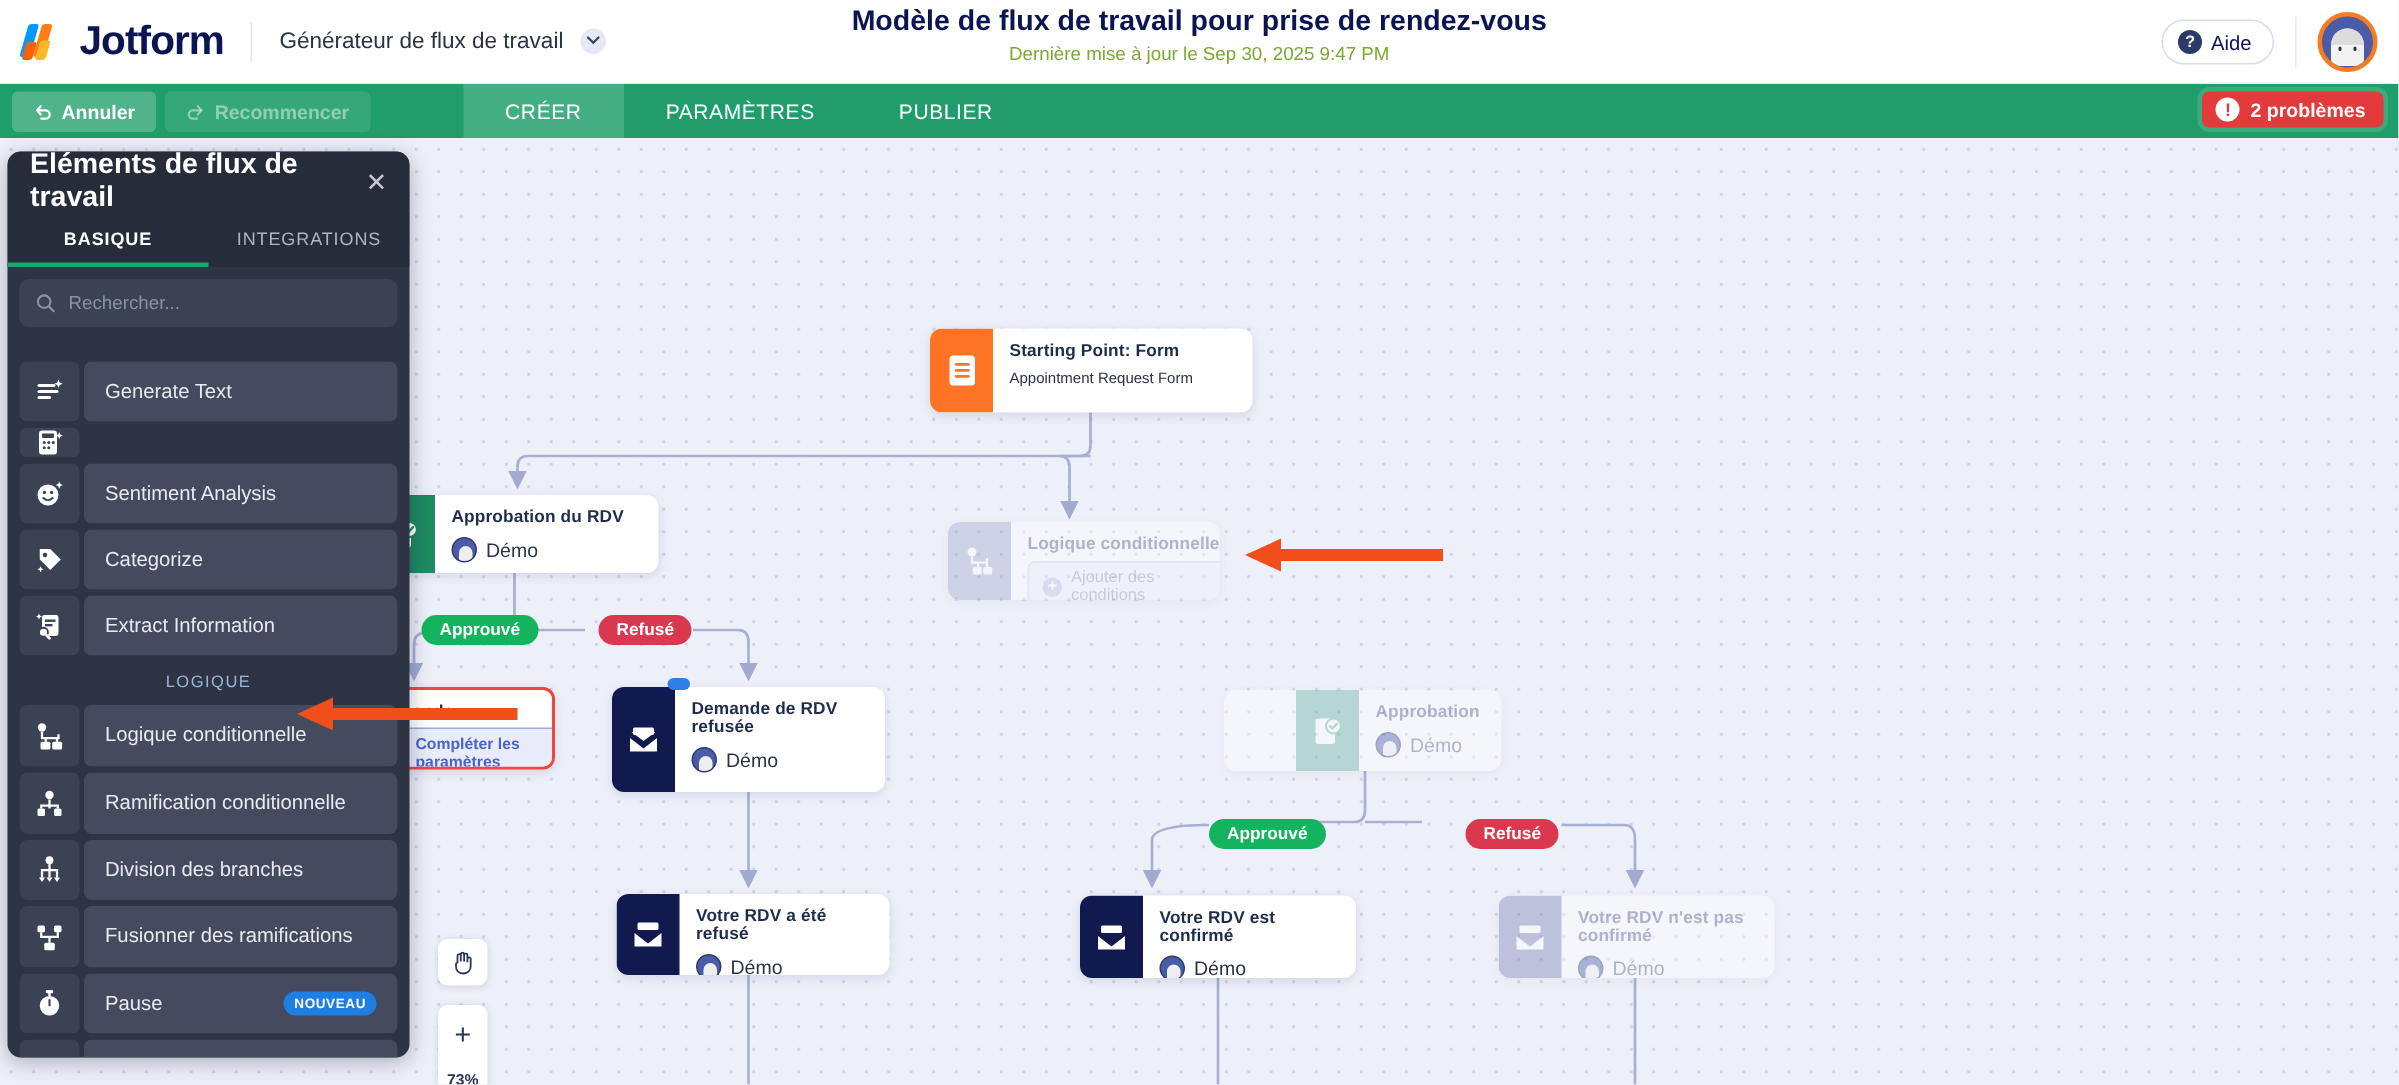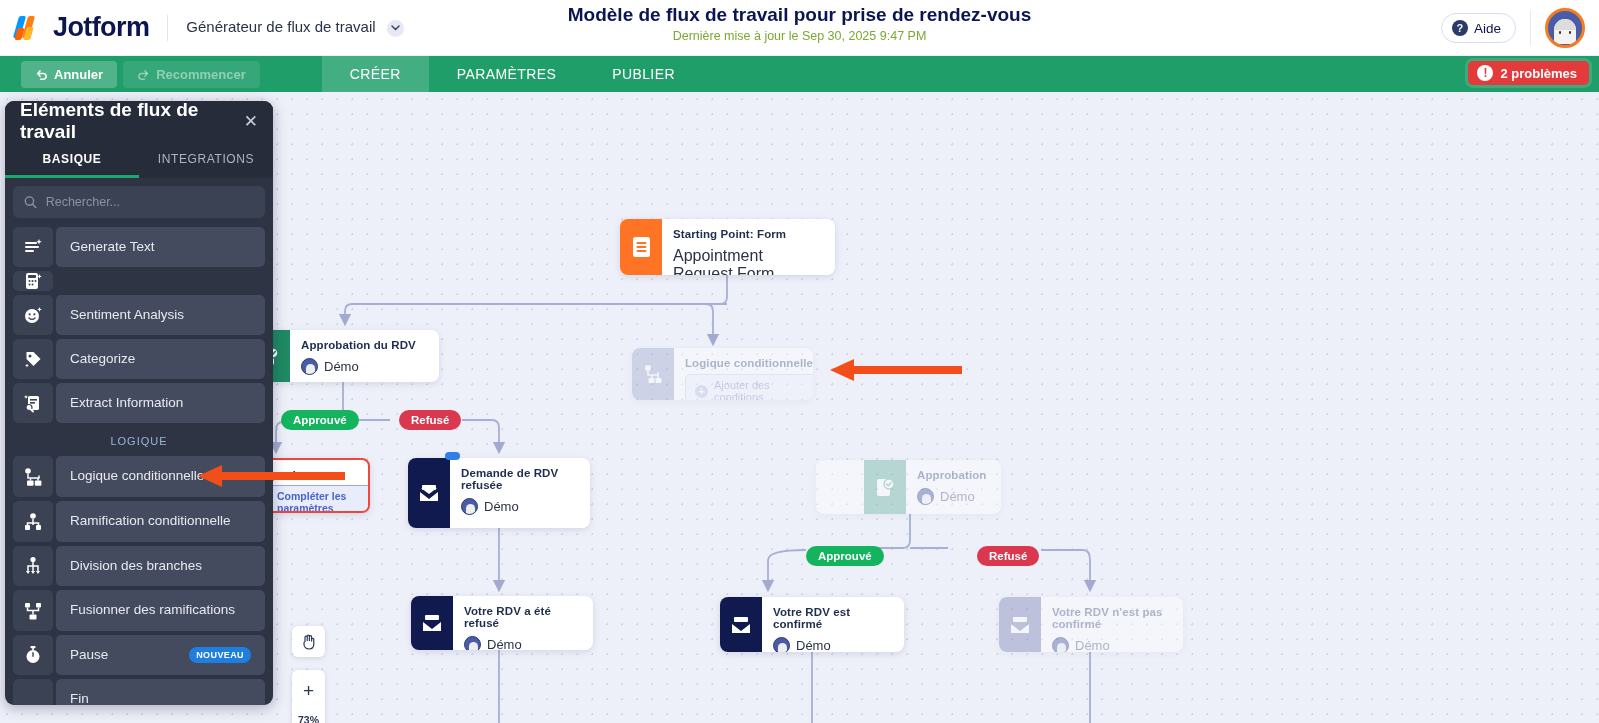--- a/index.html
+++ b/index.html
@@ -71,21 +71,21 @@
     position:relative; bottom:1px;
   }
   .av-hair { position:absolute; top:0; left:0; width:22px; height:11px; background:#dcdcdc; border-radius:11px 11px 0 0;}
   .av-eye { position:absolute; top:12px; width:2px;height:3px;background:#333;border-radius:1px;}
 
   
   .navbar {
     position:absolute; left:0; top:56px; width:1599px; height:36px;
     background:#1f9e6a; display:flex; align-items:stretch;
   }
-  .nav-left { display:flex; align-items:center; gap:6px; padding-left:21px; }
+  .nav-left { display:flex; align-items:center; gap:6px; padding-left:8px; }
   .undo-btn, .redo-btn {
     display:flex; align-items:center; gap:6px;
     font-size: 13px; font-weight:bold; padding: 6px 14px;
     border-radius: 4px; cursor:pointer;
   }
   .undo-btn { background: rgba(255,255,255,0.22); color:#fff; }
   .redo-btn { background: rgba(255,255,255,0.10); color: rgba(255,255,255,0.45); }
   .nav-tabs { display:flex; align-items:stretch; margin-left: 62px; }
   .nav-tab {
     display:flex; align-items:center; padding: 0 28px;
@@ -220,21 +220,21 @@
   .panel-close { color:#c6cad8; font-size:17px; cursor:pointer; line-height:1; }
   .panel-tabs { display:flex; background:#272c3a; }
   .ptab {
     flex:1; text-align:center; color:#aeb4c6; font-size:12px; letter-spacing:0.6px;
     padding: 11px 0 9px; cursor:pointer; border-bottom: 3px solid transparent;
   }
   .ptab.active { color:#fff; font-weight:bold; border-bottom-color:#18a96e; }
   .panel-scroll { flex:1; overflow:hidden; padding: 8px 8px 0; }
   .search-box {
     display:flex; align-items:center; gap:9px; background:#3b4254; border-radius:6px;
-    padding: 9px 11px; margin-bottom: 9px;
+    padding: 9px 11px; margin-bottom: 23px;
   }
   .search-box input {
     background:transparent; border:none; outline:none; color:#cfd4e2; font-size:12.5px;
     font-family:"Liberation Sans", sans-serif; width: 100%;
   }
   .search-box input::placeholder { color:#8b92a6; }
   .el-row {
     display:flex; align-items:stretch; gap:3px; margin-bottom: 4px;
     border-radius: 5px; overflow:hidden; cursor:pointer; position:relative;
   }
@@ -377,21 +377,21 @@
       <div class="node-ic">
         <svg width="19" height="22" viewBox="0 0 19 22">
             <rect x="1" y="1" width="17" height="20" rx="2.5" fill="#fff"></rect>
             <rect x="4.5" y="6" width="10" height="1.9" rx="0.9" fill="#ff7324"></rect>
             <rect x="4.5" y="10" width="10" height="1.9" rx="0.9" fill="#ff7324"></rect>
             <rect x="4.5" y="14" width="10" height="1.9" rx="0.9" fill="#ff7324"></rect>
           </svg>
       </div>
       <div class="node-body">
         <div class="node-title">Starting Point: Form</div>
-        <div class="node-sub" style="font-size:16px;">Appointment Request Form</div>
+        <div class="node-sub" style="font-size:10px;">Appointment Request Form</div>
       </div>
     </div>
 
     <div class="node" id="node-approval-rdv">
       <div class="node-ic">
         <svg width="19" height="21" viewBox="0 0 19 21">
             <rect x="1" y="2" width="13" height="17" rx="2" fill="#fff"></rect>
             <circle cx="13" cy="7" r="5" fill="#fff" stroke="#1f8a63" stroke-width="1.4"></circle>
             <path d="M10.7 7.1l1.6 1.6 3-3.2" stroke="#1f8a63" stroke-width="1.6" fill="none" stroke-linecap="round" stroke-linejoin="round"></path>
           </svg>

